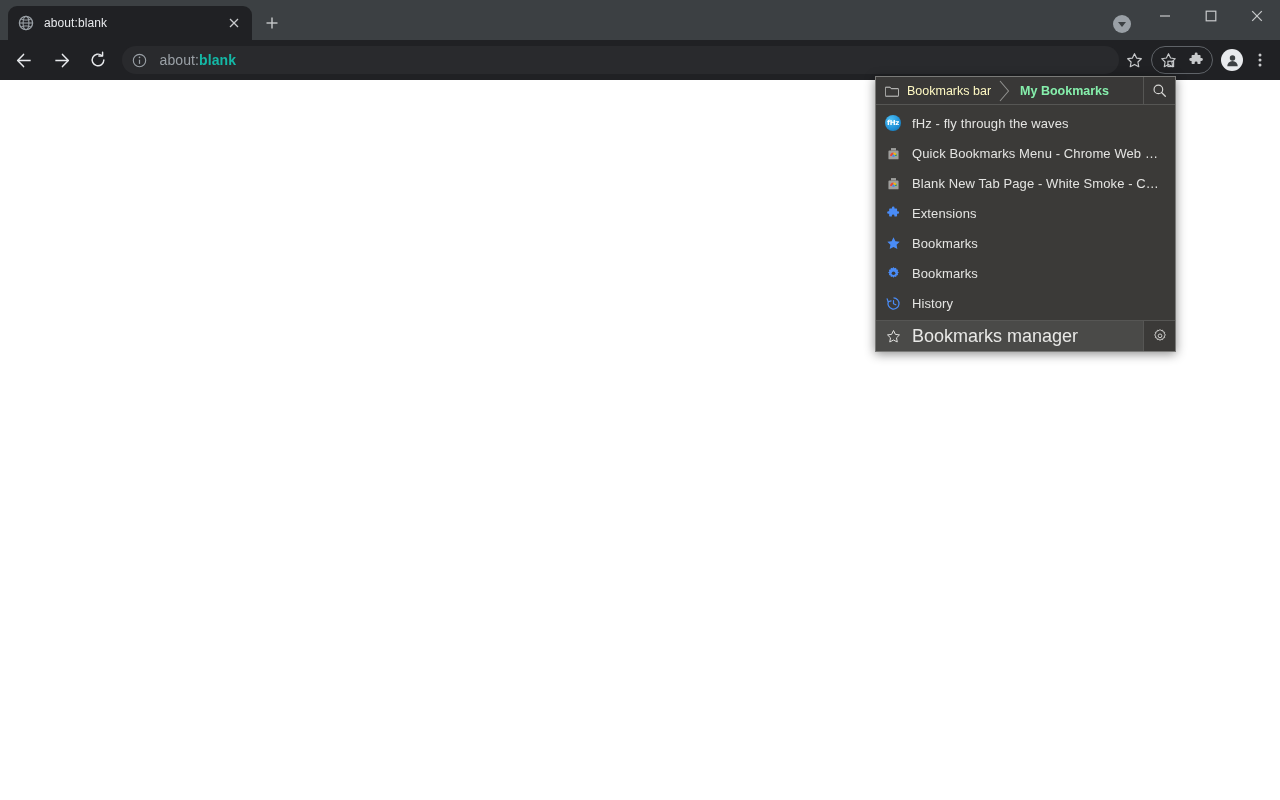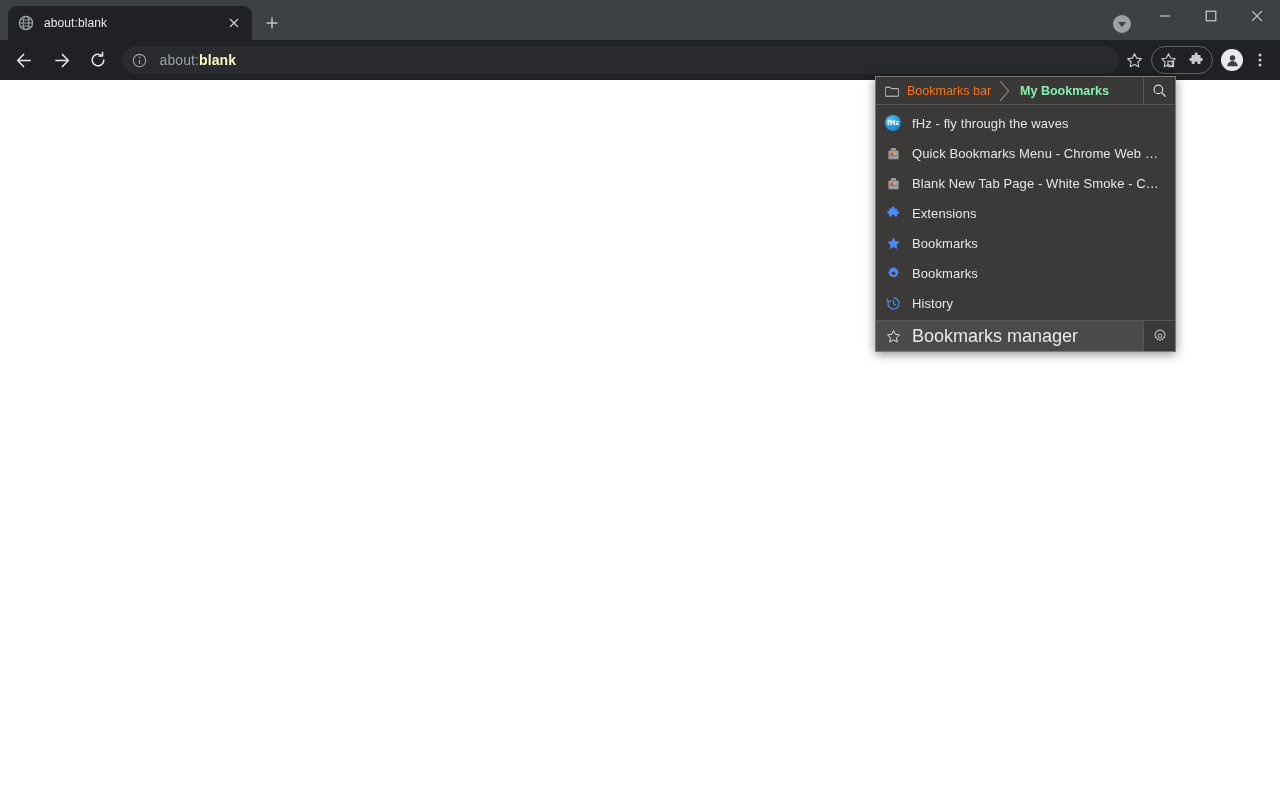--- a/index.html
+++ b/index.html
@@ -89,21 +89,21 @@
   .omnibox {
     margin-left: 10px;
     height: 28px; width: 1016px;
     background: #292a2d;
     border-radius: 14px;
     display: flex; align-items: center;
     padding: 0 10px 0 9px;
   }
   .info-icon { width: 18px; height: 18px; margin-right: 11px; flex: 0 0 18px; display:flex; align-items:center; justify-content:center;}
   .omni-text { font-size: 14px; color: #9aa0a6; white-space: nowrap; letter-spacing: .1px; }
-  .omni-text b { color: #fef9c3; font-weight: 700; }
+  .omni-text b { color: #14b8a6; font-weight: 700; }
   .omni-star { width: 26px; height: 26px; display: flex; align-items: center; justify-content: center; margin-left: 2px;}
   .tb-actions { display: flex; align-items: center; margin-left: 4px; }
   .tb-pill {
     display: flex; align-items: center;
     border: 1px solid #5f6368; border-radius: 14px;
     height: 28px; padding: 0 2px;
   }
   .tb-btn { width: 28px; height: 28px; display: flex; align-items: center; justify-content: center; border-radius: 50%; }
   .avatar {
     width: 22px; height: 22px; border-radius: 50%;
@@ -130,21 +130,21 @@
     display: flex; align-items: stretch;
     height: 28px;
     background: #393837;
     border-bottom: 1px solid #565654;
   }
   .bm-crumbs { flex: 1 1 auto; display: flex; align-items: center; min-width: 0; }
   .crumb {
     display: flex; align-items: center;
     height: 100%;
     padding: 0 6px 0 9px;
-    color: #f97316;
+    color: #fef9c3;
     font-size: 12.5px;
     white-space: nowrap;
   }
   .crumb.active { color: #86efac; font-weight: 700; padding-left: 8px; }
   .crumb .folder { margin-right: 8px; display: flex; align-items: center; }
   .crumb-sep { width: 15px; display: flex; align-items: center; justify-content: center; color: #8f8f8d; }
   .bm-search {
     width: 32px; flex: 0 0 32px;
     border-left: 1px solid #565654;
     display: flex; align-items: center; justify-content: center;

